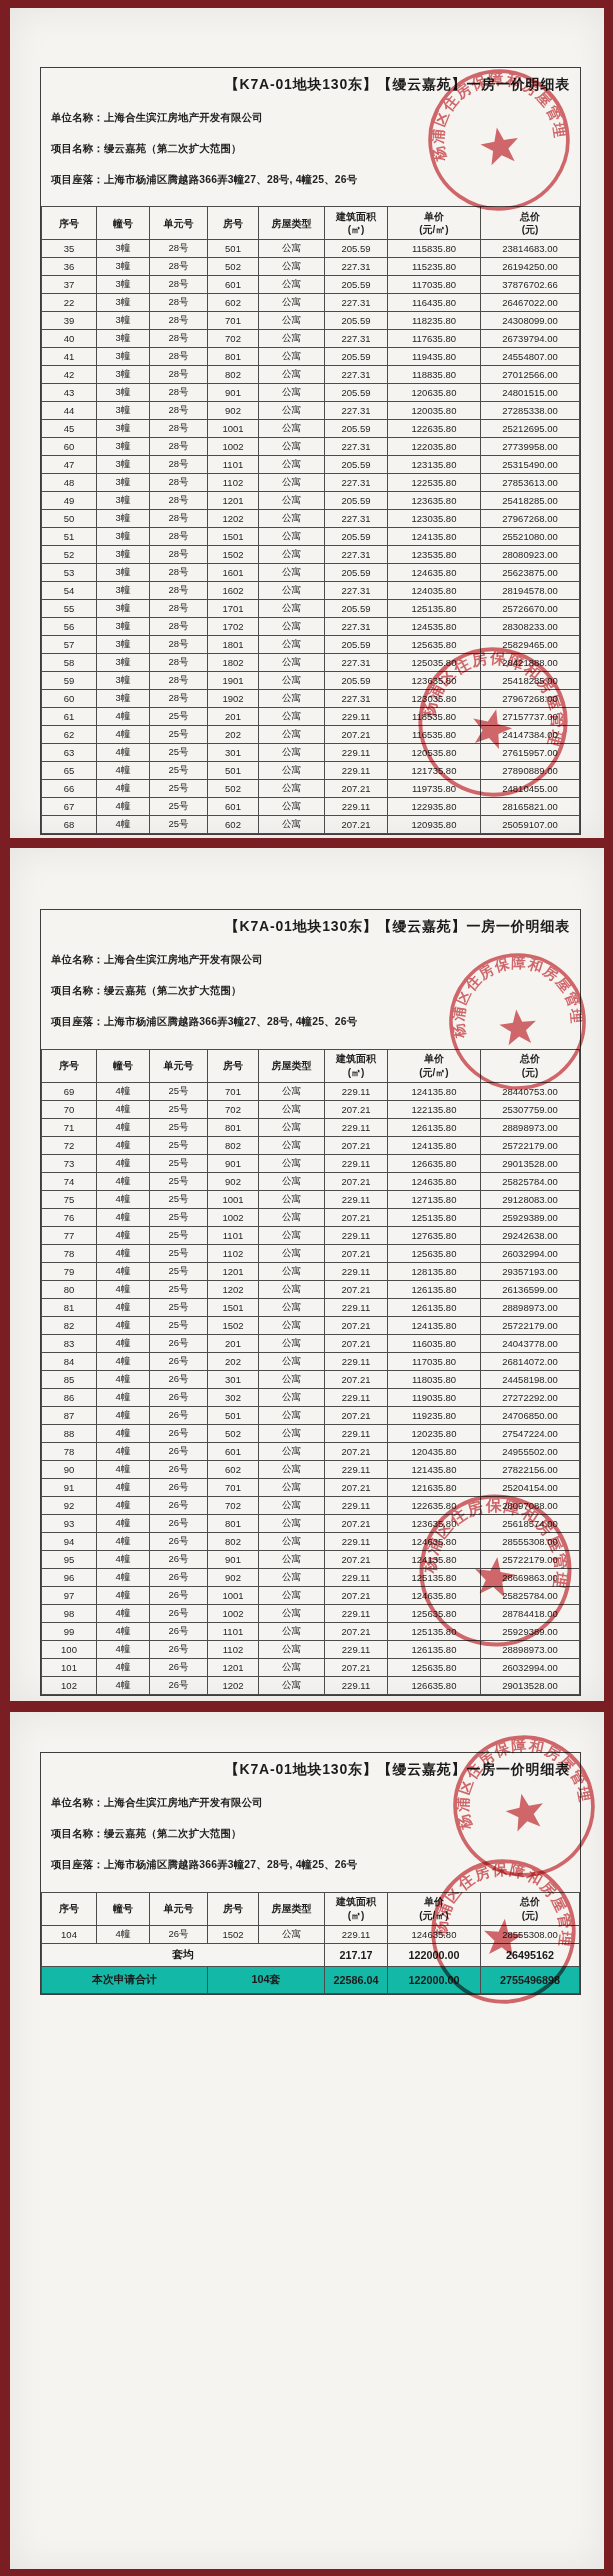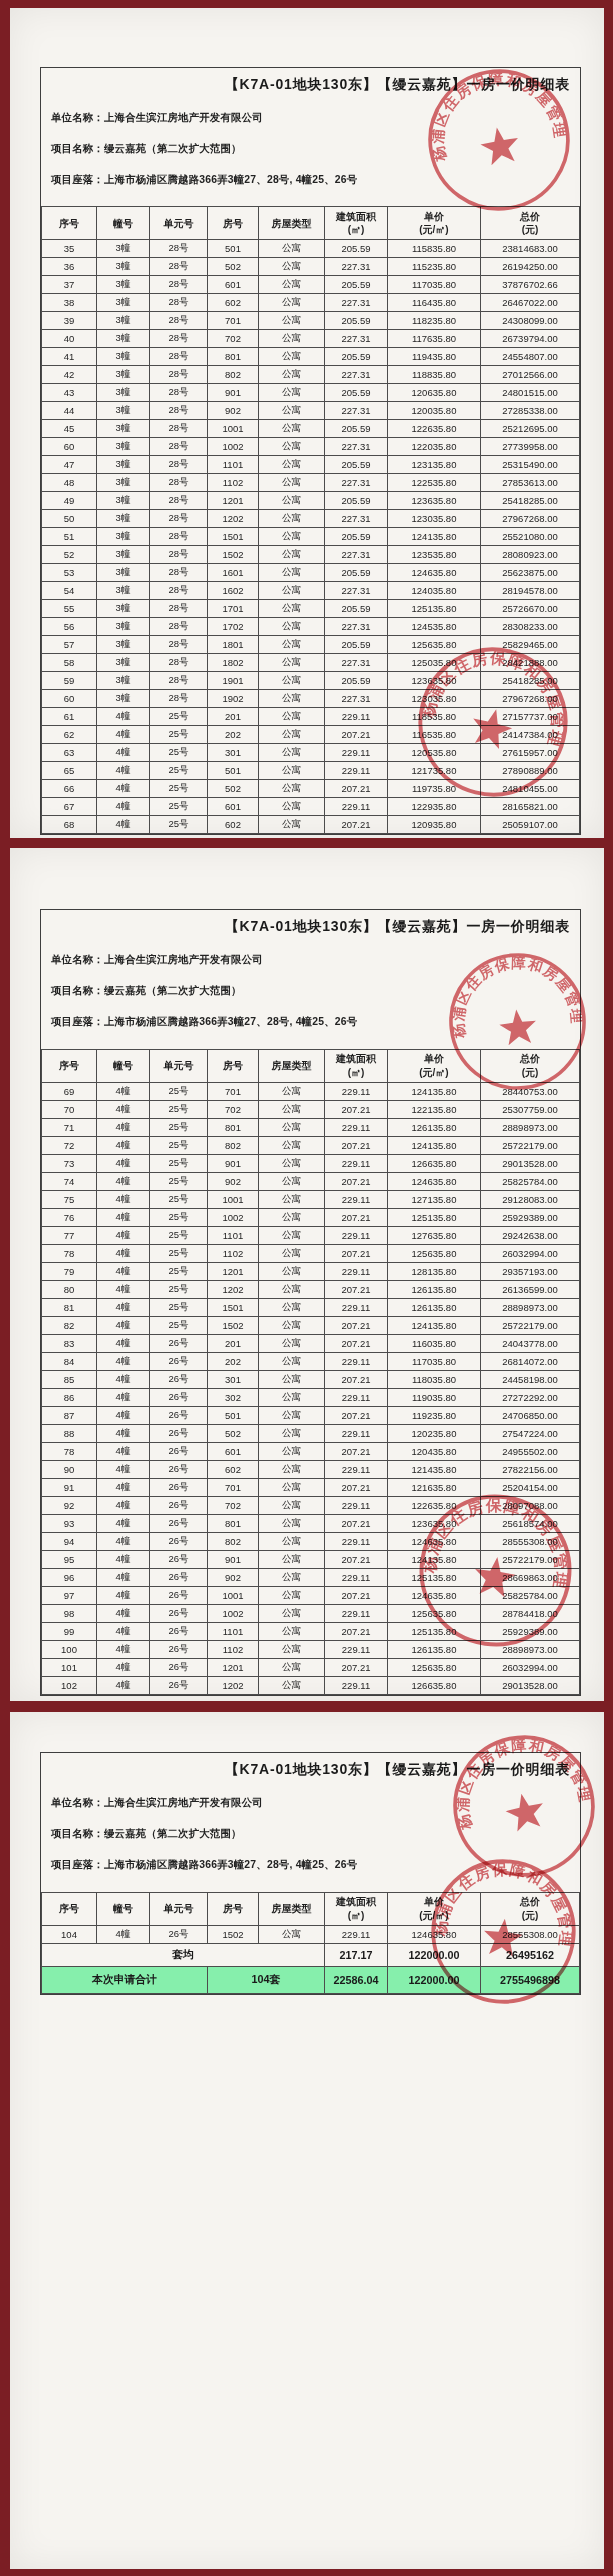--- a/index.html
+++ b/index.html
@@ -14,21 +14,21 @@
   #page2 .frame{top:61px;}
   #page3 .frame{top:40px;}
   .doc-head{padding:6.6px 10px 2.5px;}
   .doc-title{text-align:right;font-size:14px;font-weight:bold;color:#1b1b1b;margin:1.7px 0 7.5px;letter-spacing:0.8px;}
   .info-line{font-size:10.4px;font-weight:bold;color:#222;margin:17px 0;letter-spacing:0.2px;white-space:nowrap;}
   table{width:100%;border-collapse:collapse;table-layout:fixed;border-top:1.7px solid #3e3e3e;}
   th,td{border:0.8px solid #4c4c4c;text-align:center;overflow:hidden;white-space:nowrap;}
   th{font-size:10px;padding:2.5px 0;line-height:1.35;font-weight:bold;color:#1e1e1e;background:#f6f4f0;}
   td{font-size:9.5px;height:17px;color:#242424;padding:0;}
   .avg-row td{height:22.4px;font-size:10.8px;font-weight:bold;color:#1a1a1a;}
-  .total-row td{height:26px;font-size:10.8px;font-weight:bold;background:#86efac;color:#1a1a1a;}
+  .total-row td{height:26px;font-size:10.8px;font-weight:bold;background:#14b8a6;color:#1a1a1a;}
   .seal{position:absolute;mix-blend-mode:multiply;opacity:.82;pointer-events:none;}
   .seal svg{width:100%;height:100%;}
 </style>
 </head>
 <body>
 
 <div class="canvas">
 
   <section class="page" id="page1">
     <div class="frame">
@@ -86,21 +86,21 @@
               <td>37</td>
               <td>3幢</td>
               <td>28号</td>
               <td>601</td>
               <td>公寓</td>
               <td>205.59</td>
               <td>117035.80</td>
               <td>37876702.66</td>
             </tr>
             <tr>
-              <td>38</td>
+              <td>22</td>
               <td>3幢</td>
               <td>28号</td>
               <td>602</td>
               <td>公寓</td>
               <td>227.31</td>
               <td>116435.80</td>
               <td>26467022.00</td>
             </tr>
             <tr>
               <td>39</td>

